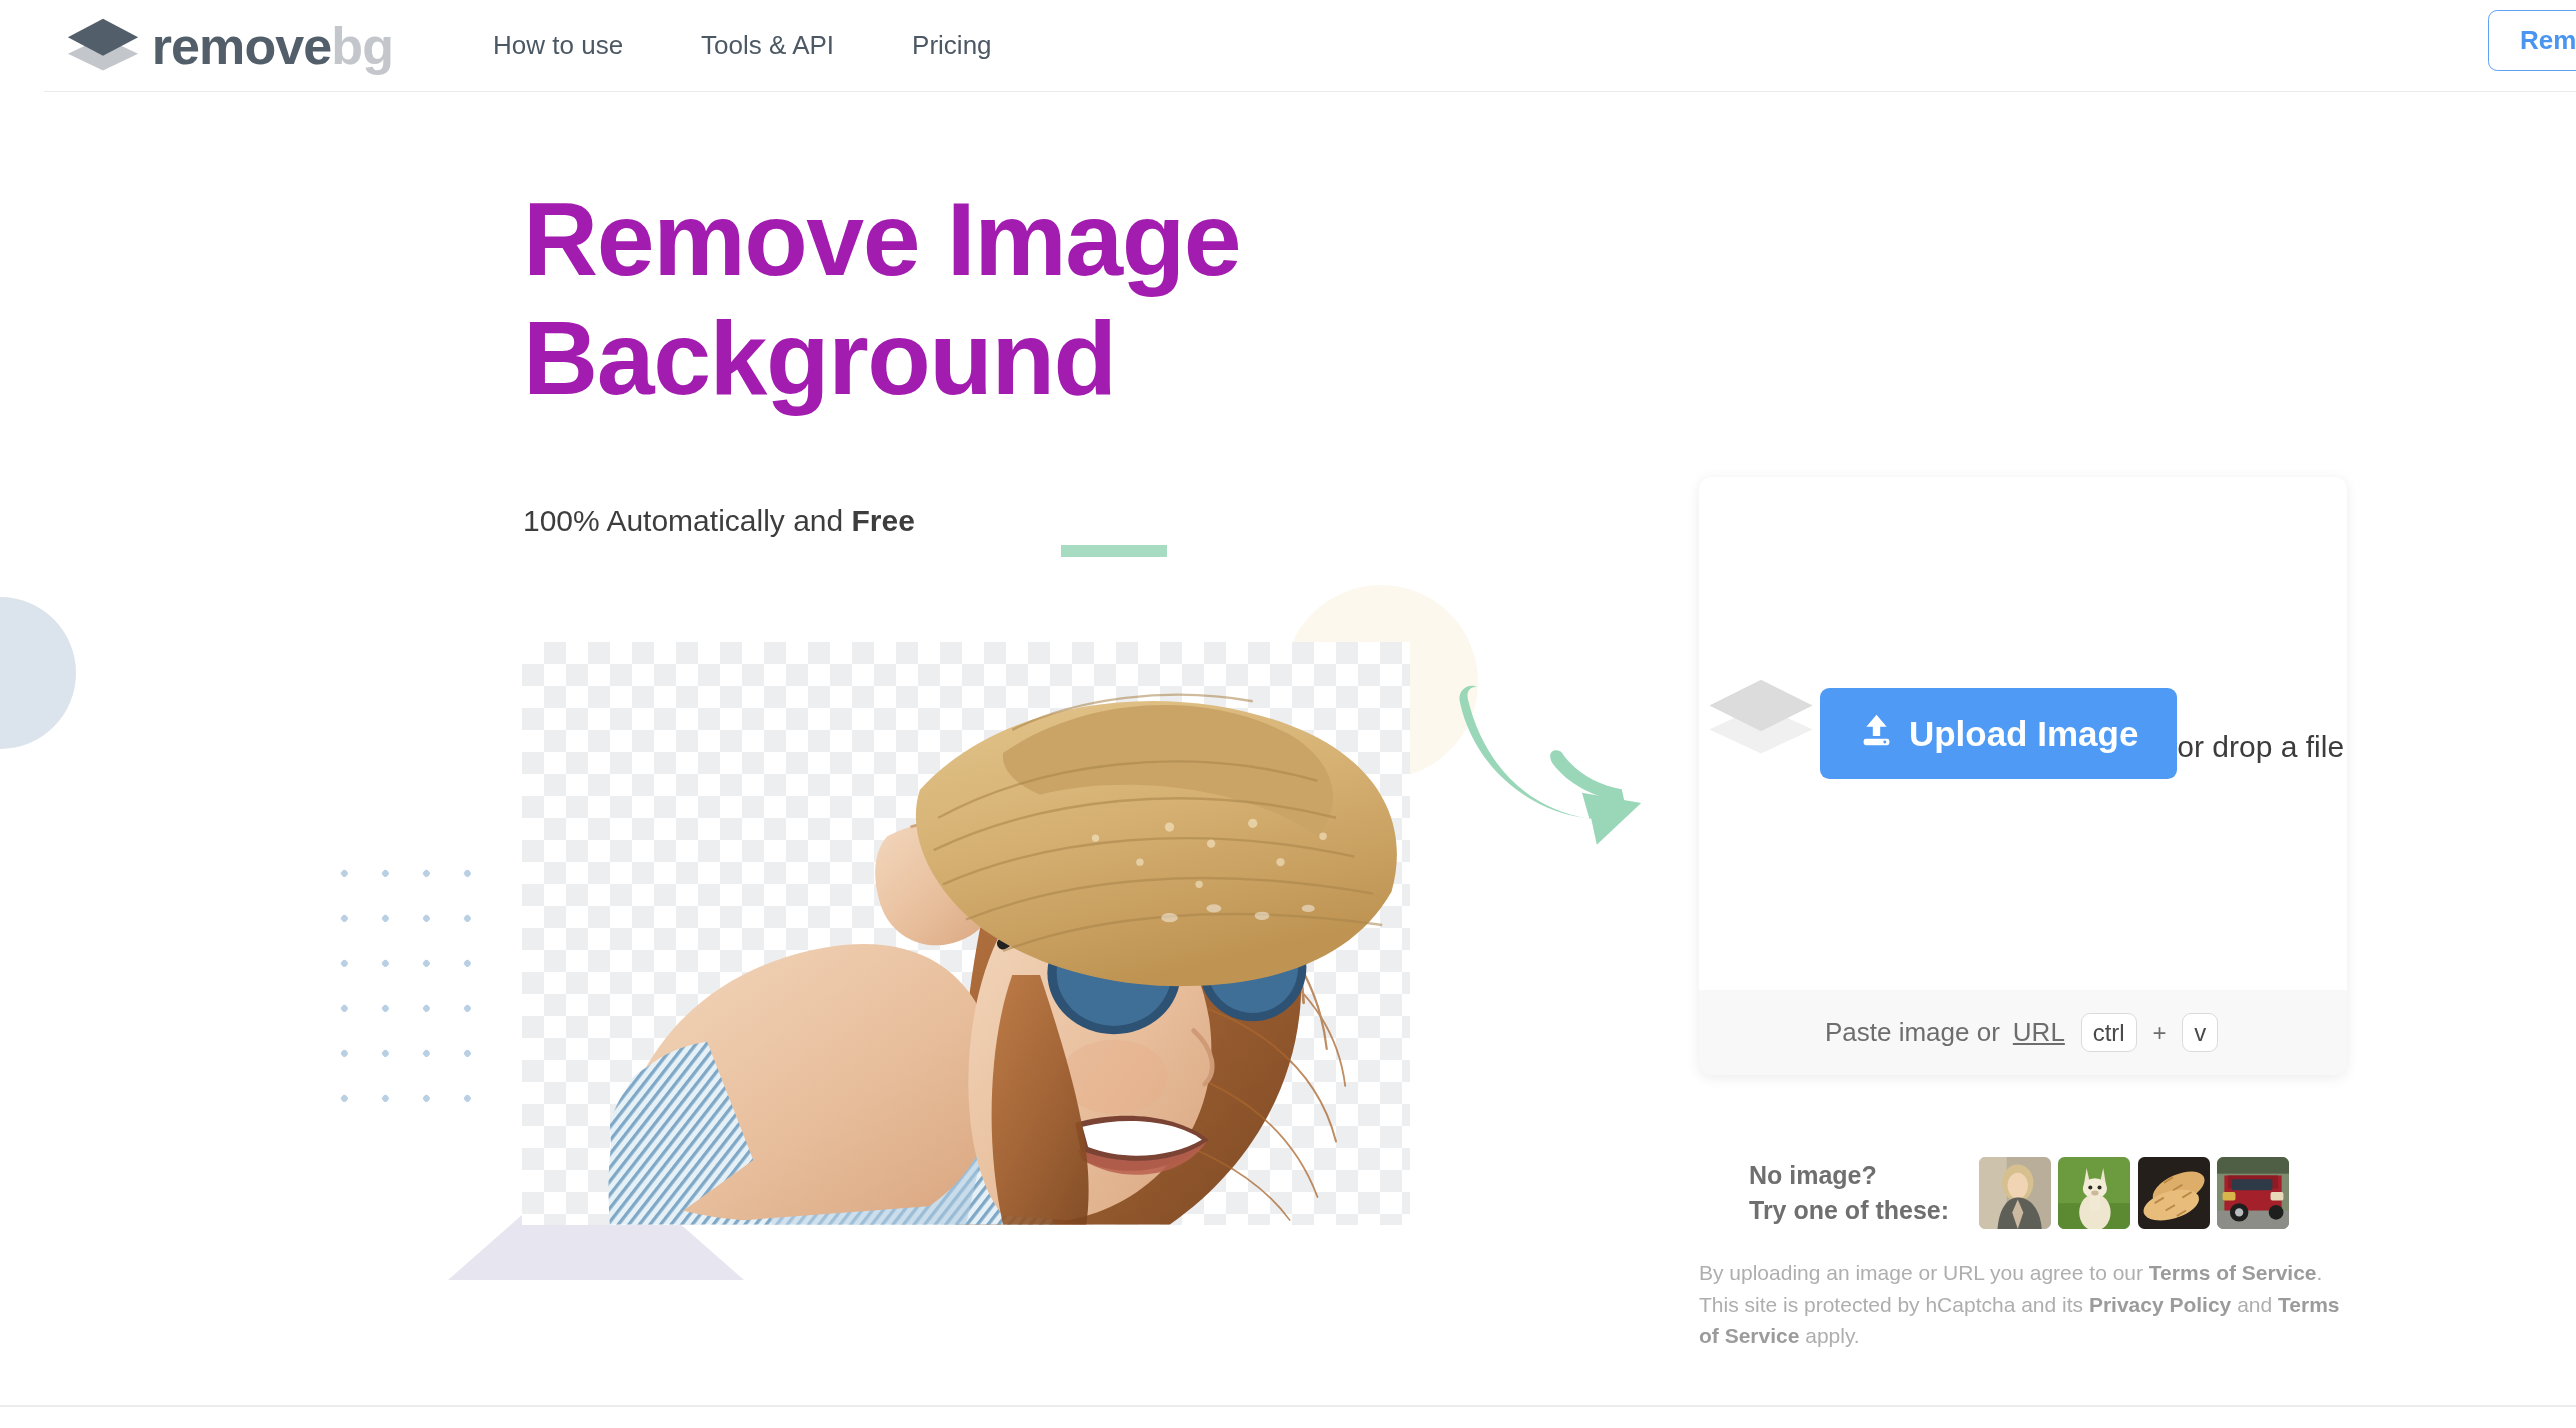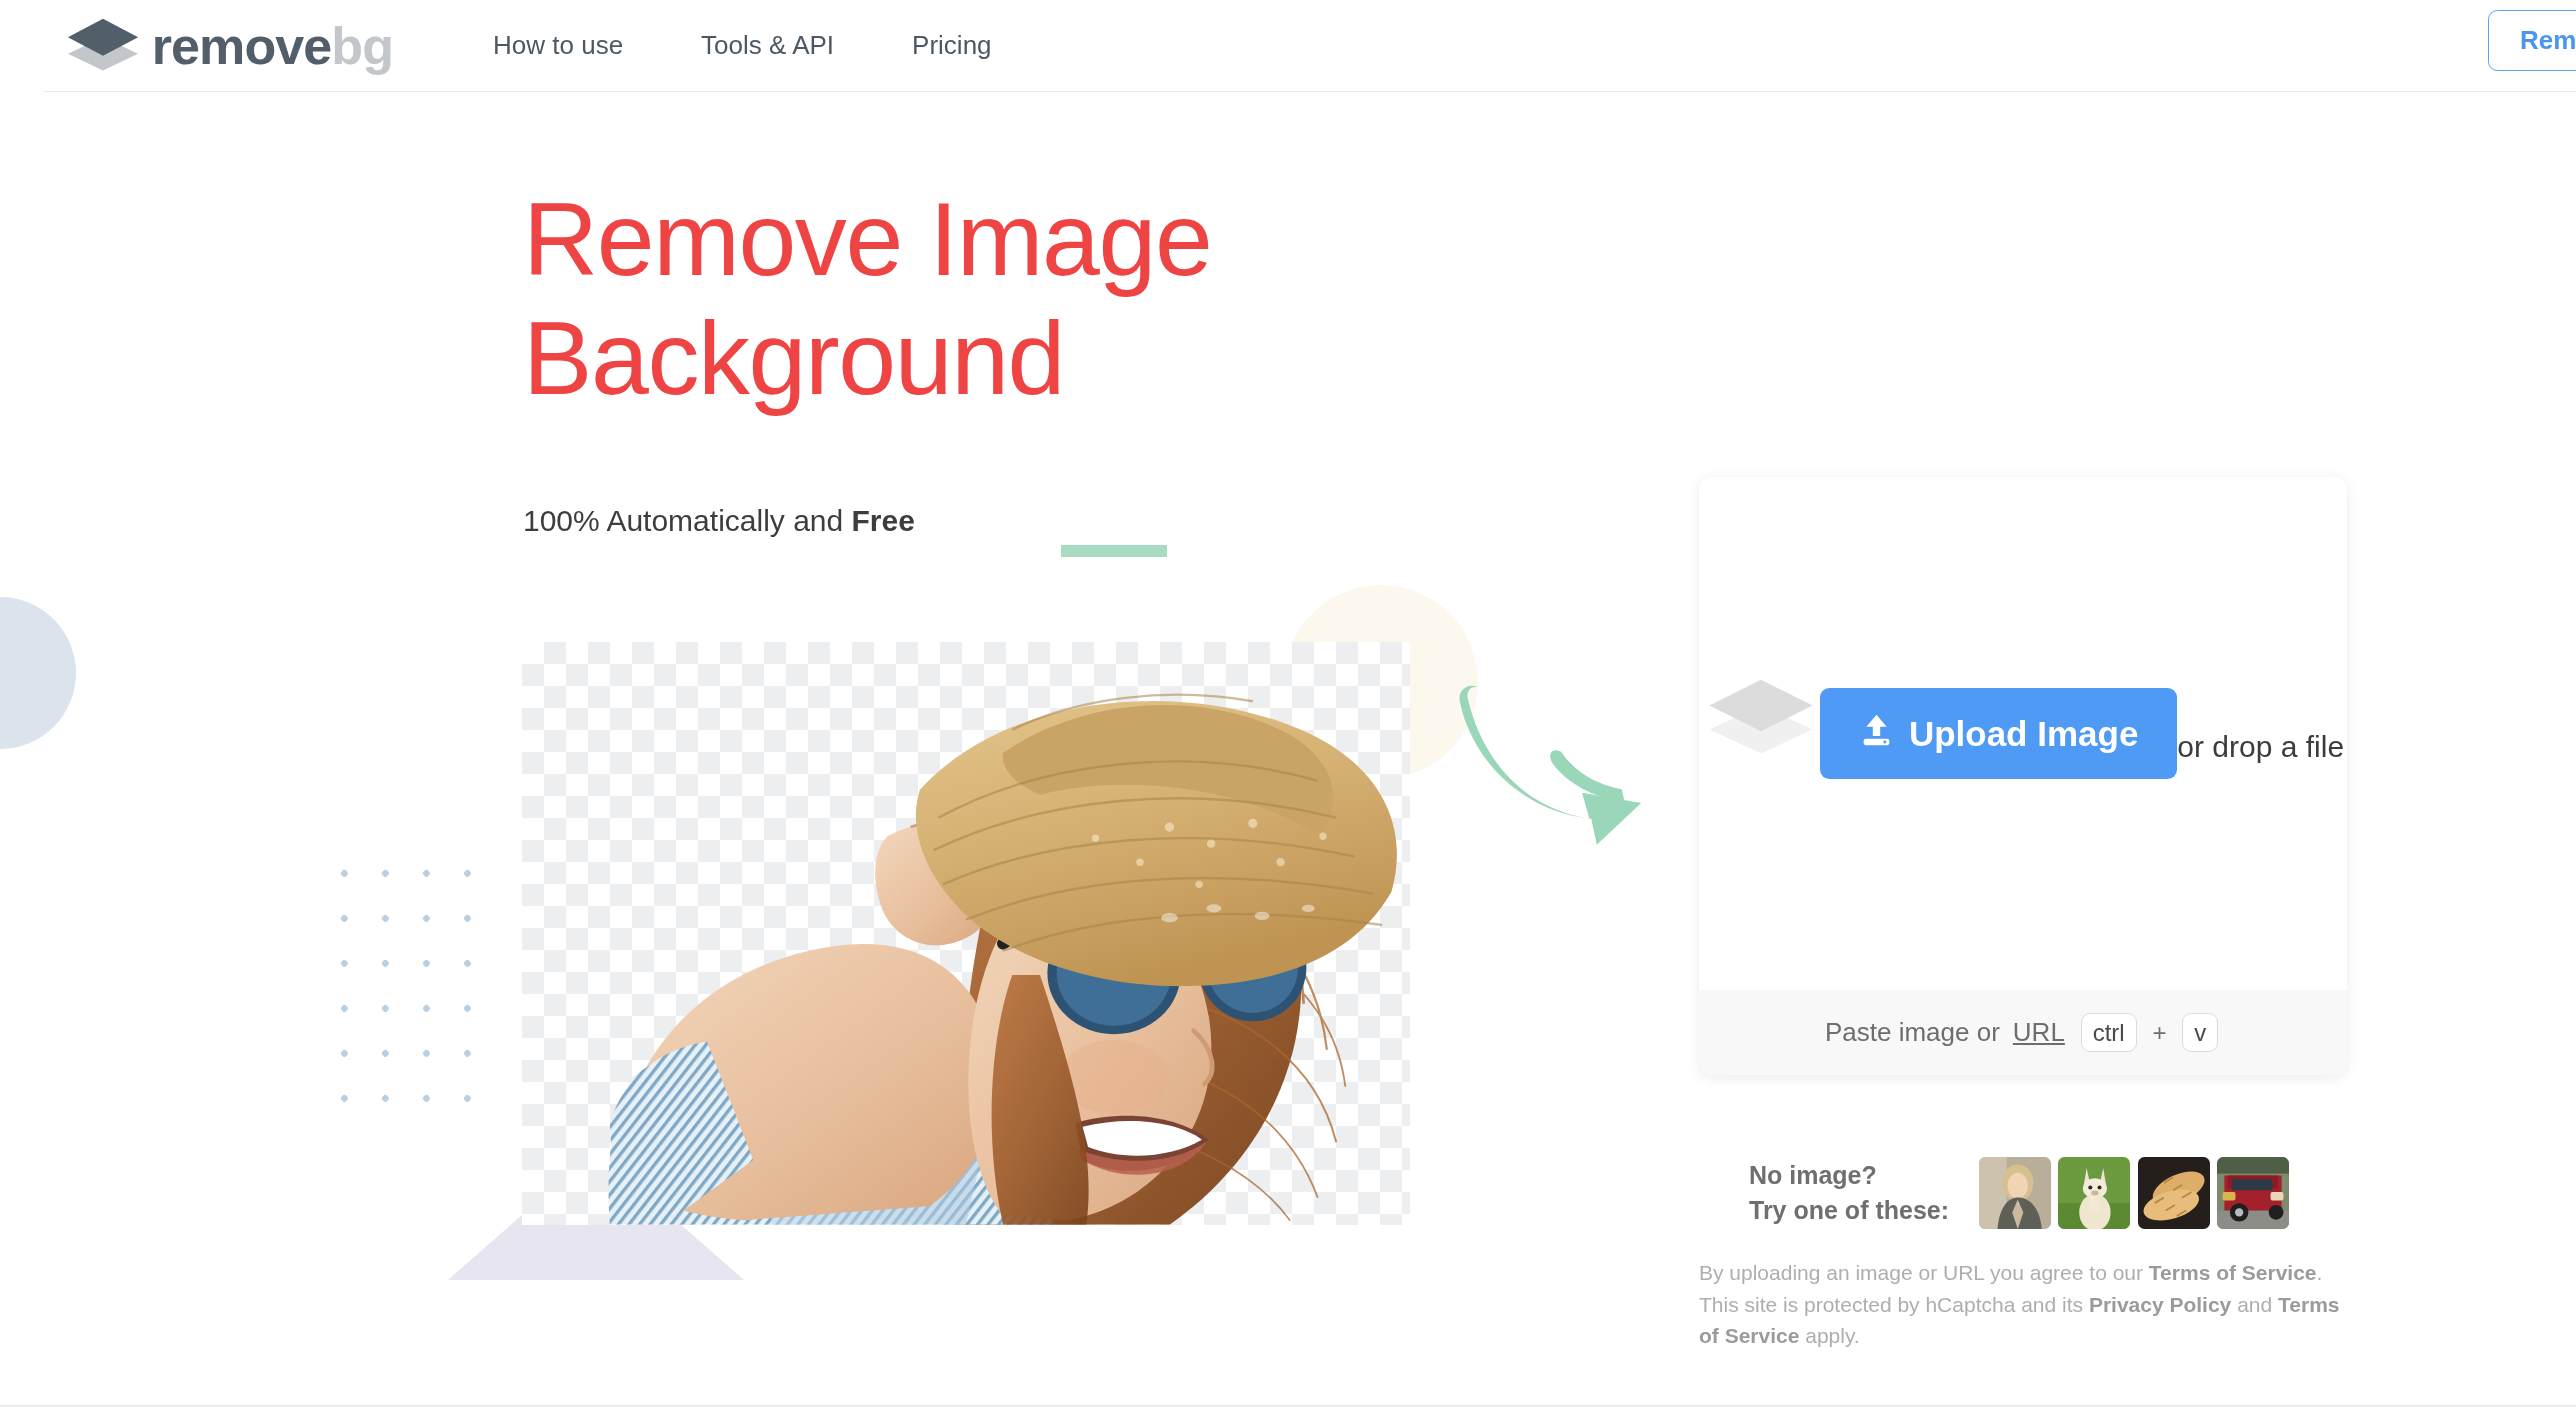--- a/index.html
+++ b/index.html
@@ -56,21 +56,21 @@
   .decor-triangle {
     left:448px; top:1150px; width:0; height:0;
     border-left:148px solid transparent;
     border-right:148px solid transparent;
     border-bottom:130px solid #e7e5f0;
   }
 
   
   .hero-title {
     position:absolute; left:523px; top:180px; width:999px;
-    font-size:104px; font-weight:400; color:#ef4444;
+    font-size:104px; font-weight:700; color:#a21caf;
     line-height:1.14; letter-spacing:-1.4px; z-index:5;
   }
   .hero-sub {
     position:absolute; left:523px; top:504px; z-index:5;
     font-size:30px; color:#3d3d3d; font-weight:400; white-space:nowrap;
   }
   .hero-sub b { font-weight:700; color:#3d3d3d; }
   .free-underline {
     position:absolute; left:1061px; top:545px; width:106px; height:12px;
     background:#a7dcc2; z-index:5;

